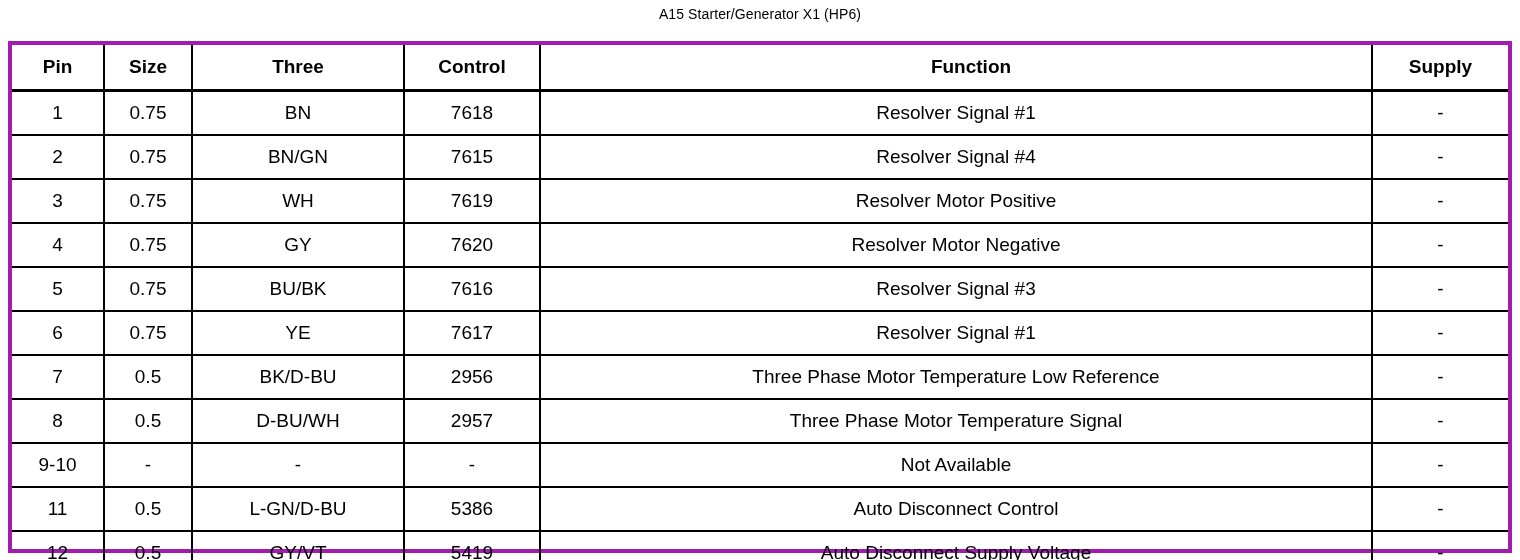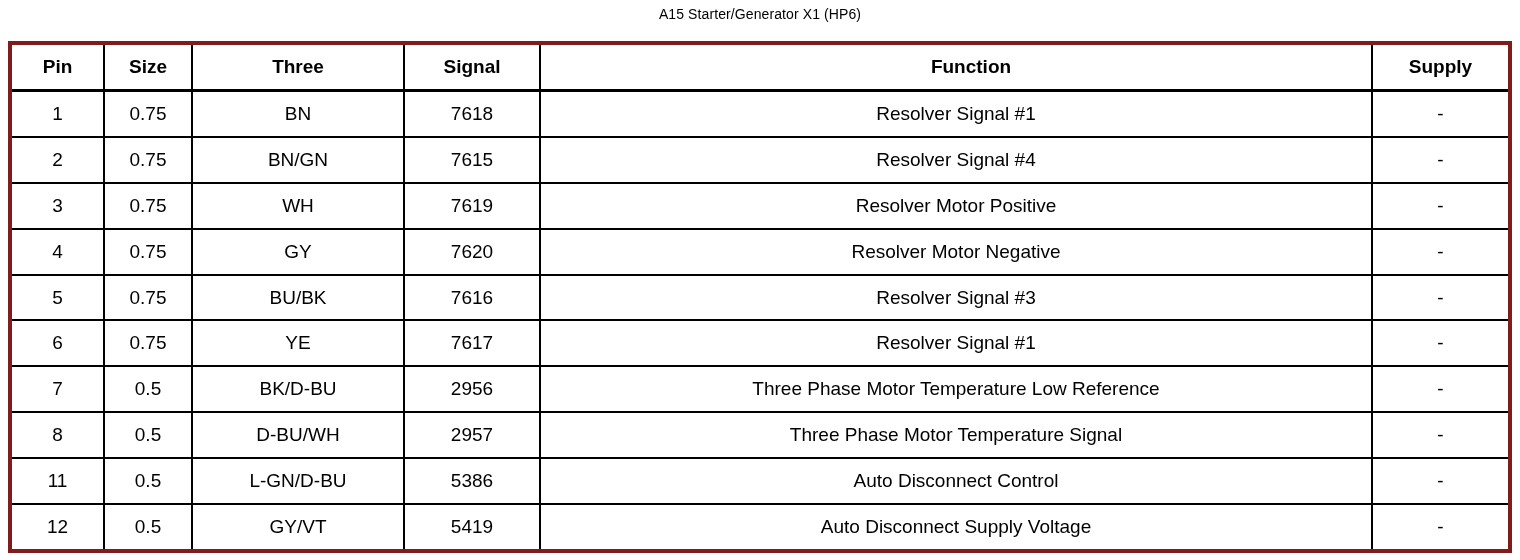--- a/index.html
+++ b/index.html
@@ -31,21 +31,21 @@
     letter-spacing: 0.1px;
     line-height: 24px;
   }
   #table-wrap {
     position: absolute;
     left: 8px;
     top: 41px;
     width: 1504px;
     height: 512px;
     box-sizing: border-box;
-    border: 4px solid #7f1d1d;
+    border: 4px solid #a21caf;
     background: #ffffff;
   }
   table.pinout {
     border-collapse: collapse;
     table-layout: fixed;
     width: 100%;
     height: 100%;
   }
   table.pinout td, table.pinout th {
     border: 2px solid #000000;
@@ -101,21 +101,21 @@
           <col class="c-color">
         <col class="c-circuit">
           <col class="c-fn">
           <col class="c-option">
       </colgroup>
       <thead>
         <tr>
           <th>Pin</th>
           <th>Size</th>
           <th>Three</th>
-          <th>Signal</th>
+          <th>Control</th>
           <th class="fn">Function</th>
           <th>Supply</th>
         </tr>
       </thead>
       <tbody id="tbody">
           <tr>
             <td>1</td>
             <td>0.75</td>
             <td>BN</td>
             <td>7618</td>
@@ -172,20 +172,28 @@
           </tr>
           <tr>
             <td>8</td>
             <td>0.5</td>
             <td>D-BU/WH</td>
             <td>2957</td>
             <td class="fn">Three Phase Motor Temperature Signal</td>
             <td>-</td>
           </tr>
           <tr>
+            <td>9-10</td>
+            <td>-</td>
+            <td>-</td>
+            <td>-</td>
+            <td class="fn">Not Available</td>
+            <td>-</td>
+          </tr>
+          <tr>
             <td>11</td>
             <td>0.5</td>
             <td>L-GN/D-BU</td>
             <td>5386</td>
             <td class="fn">Auto Disconnect Control</td>
             <td>-</td>
           </tr>
           <tr>
             <td>12</td>
             <td>0.5</td>

